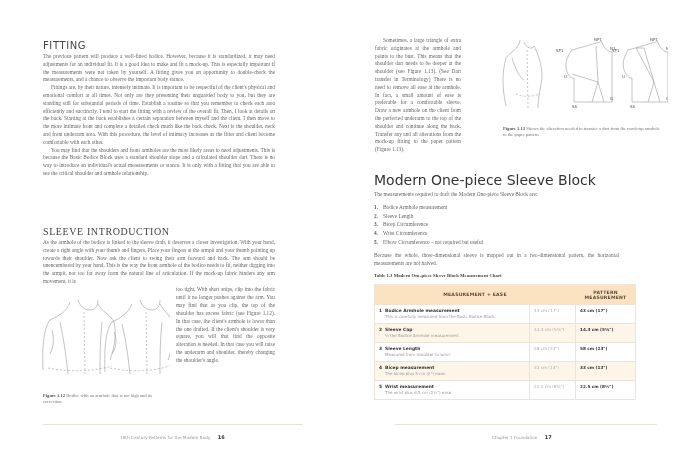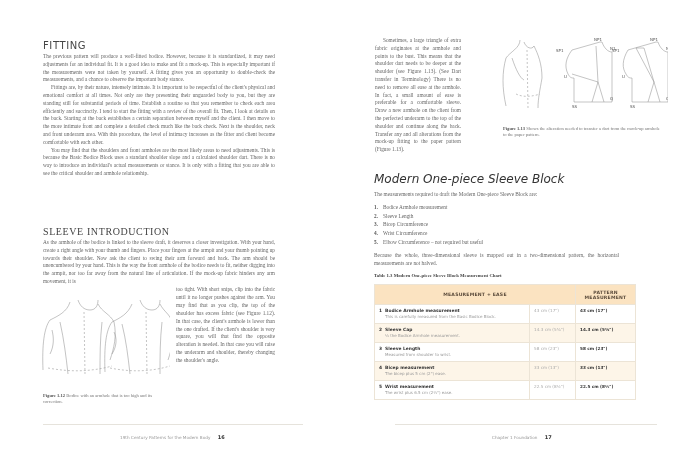--- a/index.html
+++ b/index.html
@@ -22,21 +22,21 @@
   .body-text p { text-indent: 0; }
   .body-text p.indent { text-indent: 8px; }
 
   .fig-caption { font-size: 4.6px; line-height: 5.8px; color: #777; position: absolute; }
   .fig-caption b { color: #555; font-weight: bold; }
 
   .footer-rule { position: absolute; top: 424px; height: 1px; background: #e6e3dc; }
   .footer { position: absolute; top: 434px; font-family: "DejaVu Sans", sans-serif; font-size: 4.2px; color: #999; }
   .footer .num { color: #333; font-weight: bold; font-size: 5px; margin-left: 6px; }
 
-  .section-title { position: absolute; font-family: "DejaVu Sans", sans-serif; font-size: 12px; color: #333; font-style: italic; }
+  .section-title { position: absolute; font-family: "DejaVu Sans", sans-serif; font-size: 14px; color: #333; }
 
   ol.req-list { position: absolute; list-style: none; font-size: 5.3px; line-height: 8.7px; color: #666; }
   ol.req-list li .n { font-weight: bold; color: #555; margin-right: 5px; }
 
   .table-caption { position: absolute; font-size: 4.8px; color: #444; font-weight: bold; }
 
   table.measure {
     position: absolute; left: 24px; top: 284px; width: 262px;
     border-collapse: collapse; font-family: "DejaVu Sans", sans-serif;
   }

